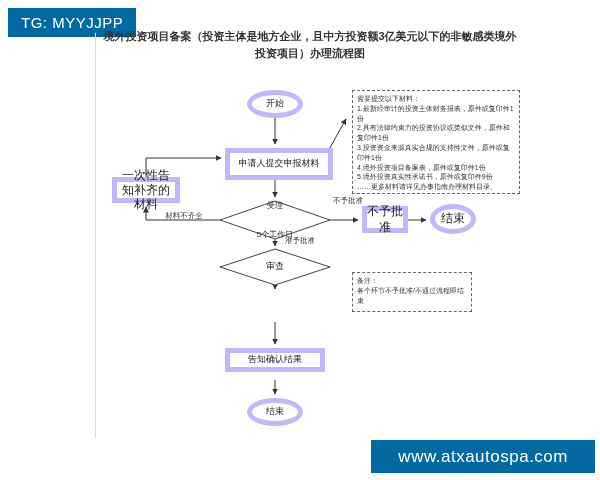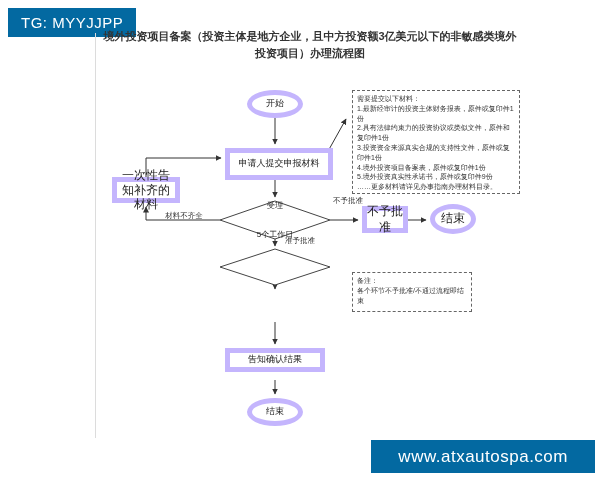--- a/index.html
+++ b/index.html
@@ -65,20 +65,21 @@
 
   <div class="dtext" style="left:220px;top:201px;width:110px;height:38px;">
     <span>受理</span>
     <span>5个工作日</span>
   </div>
 
   <div class="node small" style="left:362px;top:206px;width:46px;height:27px;">不予批准</div>
 
   <div class="node ellipse small" style="left:430px;top:204px;width:46px;height:30px;">结束</div>
 
+  <div class="dtext" style="left:220px;top:249px;width:110px;height:36px;font-size:9px;">审查</div>
 
 
   <div class="node" style="left:225px;top:348px;width:100px;height:24px;">告知确认结果</div>
 
   <div class="node ellipse" style="left:247px;top:398px;width:56px;height:28px;">结束</div>
 
   <div class="edge-label" style="left:328px;top:196px;width:40px;">不予批准</div>
   <div class="edge-label" style="left:280px;top:236px;width:40px;">准予批准</div>
   <div class="edge-label" style="left:158px;top:211px;width:52px;">材料不齐全</div>
 

